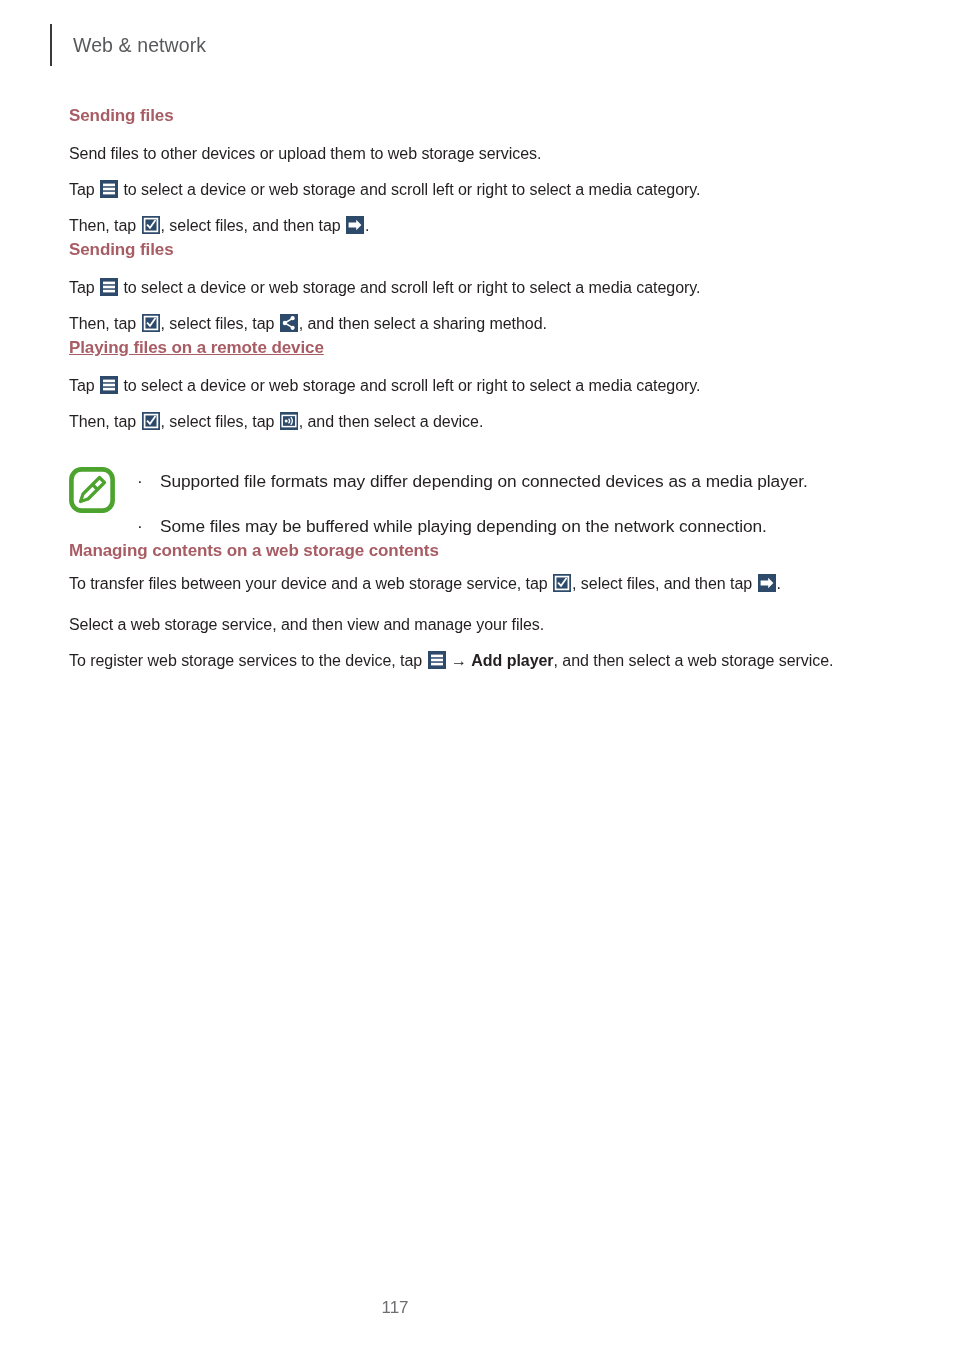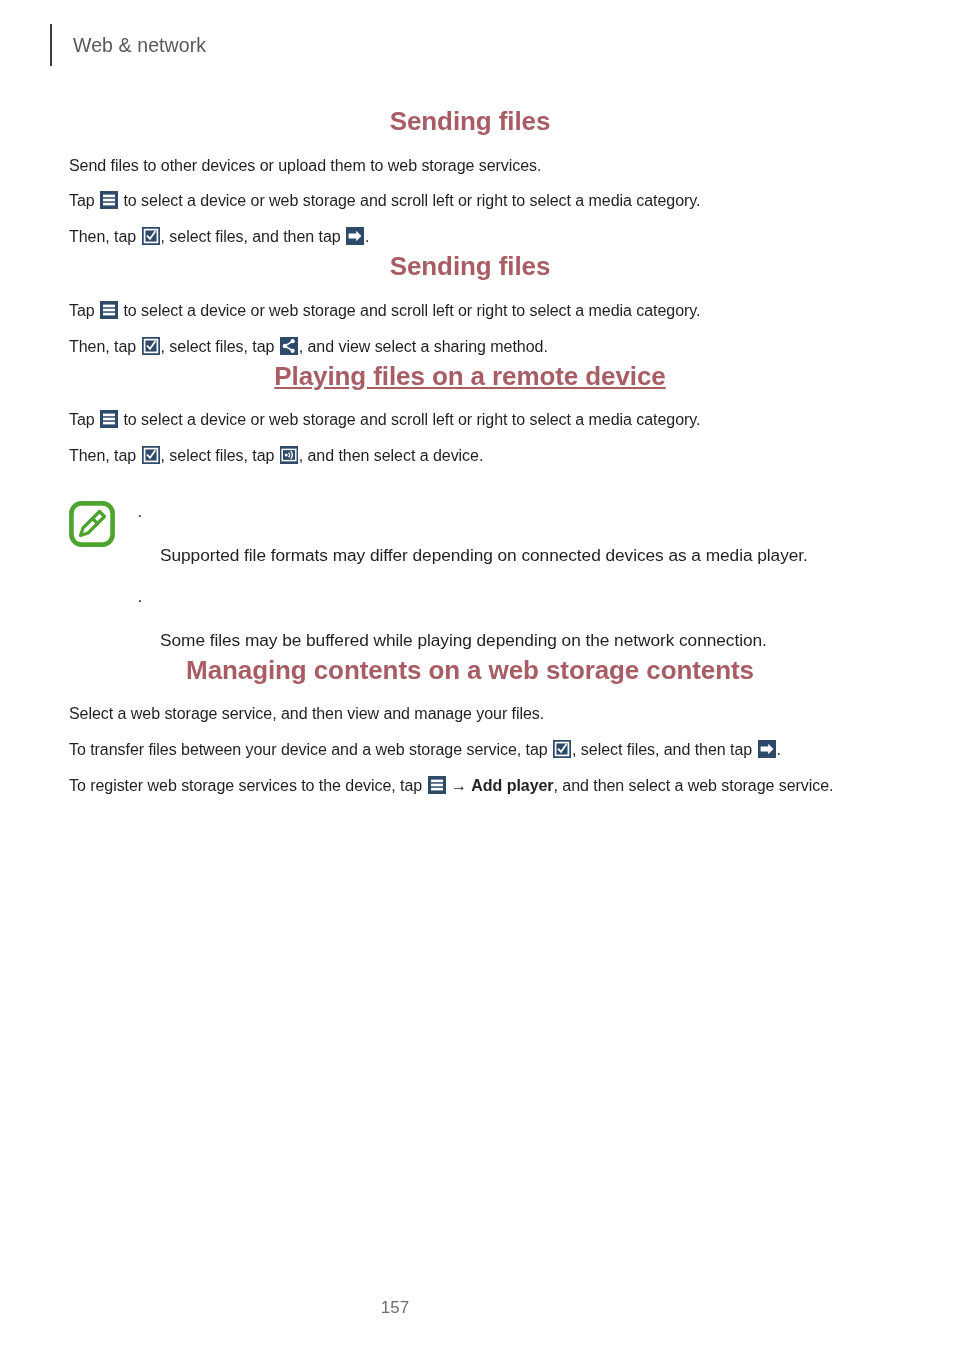--- a/index.html
+++ b/index.html
@@ -49,26 +49,25 @@
   
   .content {
     position: absolute;
     left: 69px;
     top: 105px;
     width: 802px;
   }
 
   h2.section-title {
     margin: 0;
-    font-size: 26px;
+    font-size: 17px;
     font-weight: bold;
     color: #a85c64;
     letter-spacing: -0.1px;
     line-height: 1.25;
-    text-align: center;
   }
   .s-sending   { margin-top: 0px; }
   .s-sharing   { margin-top: 44px; }
   .s-playing   { margin-top: 44px; text-decoration: underline; }
   .s-managing  { margin-top: 46px; }
 
   p.body {
     margin: 0;
     font-size: 16px;
     line-height: 1.62;
@@ -120,21 +119,21 @@
   }
   .note-item + .note-item { margin-top: 17px; }
   .note-bullet {
     flex: 0 0 auto;
     width: 23px;
     text-align: left;
     font-size: 17.3px;
     line-height: 1.62;
     color: #231f20;
   }
-  .note-text { flex: 1 1 auto; margin-top: 40px; }
+  .note-text { flex: 1 1 auto; }
 
   
   .page-number {
     position: absolute;
     left: 0;
     right: 0;
     top: 1298px;
     text-align: center;
     font-size: 17px;
     color: #6d6e71;
@@ -178,21 +177,21 @@
           </svg></span><span> to select a device or web storage and scroll left or right to select a media category.</span></p>
 
     <p class="body gap"><span>Then, tap </span><span class="ico"><svg viewBox="0 0 18 18">
             <rect x="2.6" y="2.6" width="12.8" height="12.8" fill="none" stroke="#ffffff" stroke-width="1.7"></rect>
             <path d="M5.6 9.2 L8 11.8 L13 4.6" fill="none" stroke="#ffffff" stroke-width="1.7" stroke-linecap="square"></path>
           </svg></span><span>, select files, tap </span><span class="ico"><svg viewBox="0 0 18 18">
             <circle cx="12.6" cy="4.2" r="2.1" fill="#ffffff"></circle>
             <circle cx="12.6" cy="13.8" r="2.1" fill="#ffffff"></circle>
             <circle cx="4.9" cy="9" r="2.2" fill="#ffffff"></circle>
             <path d="M6.4 8 L11.4 5.1 M6.4 10 L11.4 12.9" stroke="#ffffff" stroke-width="1.5"></path>
-          </svg></span><span>, and view select a sharing method.</span></p>
+          </svg></span><span>, and then select a sharing method.</span></p>
 
     <h2 class="section-title s-playing">Playing files on a remote device</h2>
 
     <p class="body gap-first"><span>Tap </span><span class="ico"><svg viewBox="0 0 18 18">
             <rect x="3" y="3.6" width="12" height="2.6" fill="#ffffff"></rect>
             <rect x="3" y="7.7" width="12" height="2.6" fill="#ffffff"></rect>
             <rect x="3" y="11.8" width="12" height="2.6" fill="#ffffff"></rect>
           </svg></span><span> to select a device or web storage and scroll left or right to select a media category.</span></p>
 
     <p class="body gap"><span>Then, tap </span><span class="ico"><svg viewBox="0 0 18 18">
@@ -219,32 +218,32 @@
         </div>
         <div class="note-item">
           <span class="note-bullet">·</span>
           <span class="note-text">Some files may be buffered while playing depending on the network connection.</span>
         </div>
       </div>
     </div>
 
     <h2 class="section-title s-managing">Managing contents on a web storage contents</h2>
 
-    <p class="body gap-first">Select a web storage service, and then view and manage your files.</p>
-
     <p class="body gap"><span>To transfer files between your device and a web storage service, tap </span><span class="ico"><svg viewBox="0 0 18 18">
             <rect x="2.6" y="2.6" width="12.8" height="12.8" fill="none" stroke="#ffffff" stroke-width="1.7"></rect>
             <path d="M5.6 9.2 L8 11.8 L13 4.6" fill="none" stroke="#ffffff" stroke-width="1.7" stroke-linecap="square"></path>
           </svg></span><span>, select files, and then tap </span><span class="ico"><svg viewBox="0 0 18 18">
             <path d="M2.6 6.6 H10.2 V3.8 L15.4 9 L10.2 14.2 V11.4 H2.6 Z" fill="#ffffff"></path>
           </svg></span><span>.</span></p>
 
+    <p class="body gap-first">Select a web storage service, and then view and manage your files.</p>
+
     <p class="body gap"><span>To register web storage services to the device, tap </span><span class="ico"><svg viewBox="0 0 18 18">
             <rect x="3" y="3.6" width="12" height="2.6" fill="#ffffff"></rect>
             <rect x="3" y="7.7" width="12" height="2.6" fill="#ffffff"></rect>
             <rect x="3" y="11.8" width="12" height="2.6" fill="#ffffff"></rect>
           </svg></span><span> → </span><b class="strong">Add player</b><span>, and then select a web storage service.</span></p>
 
   </div>
 
-  <div class="page-number">157</div>
+  <div class="page-number">117</div>
 
 </div>
 
 </body></html>

